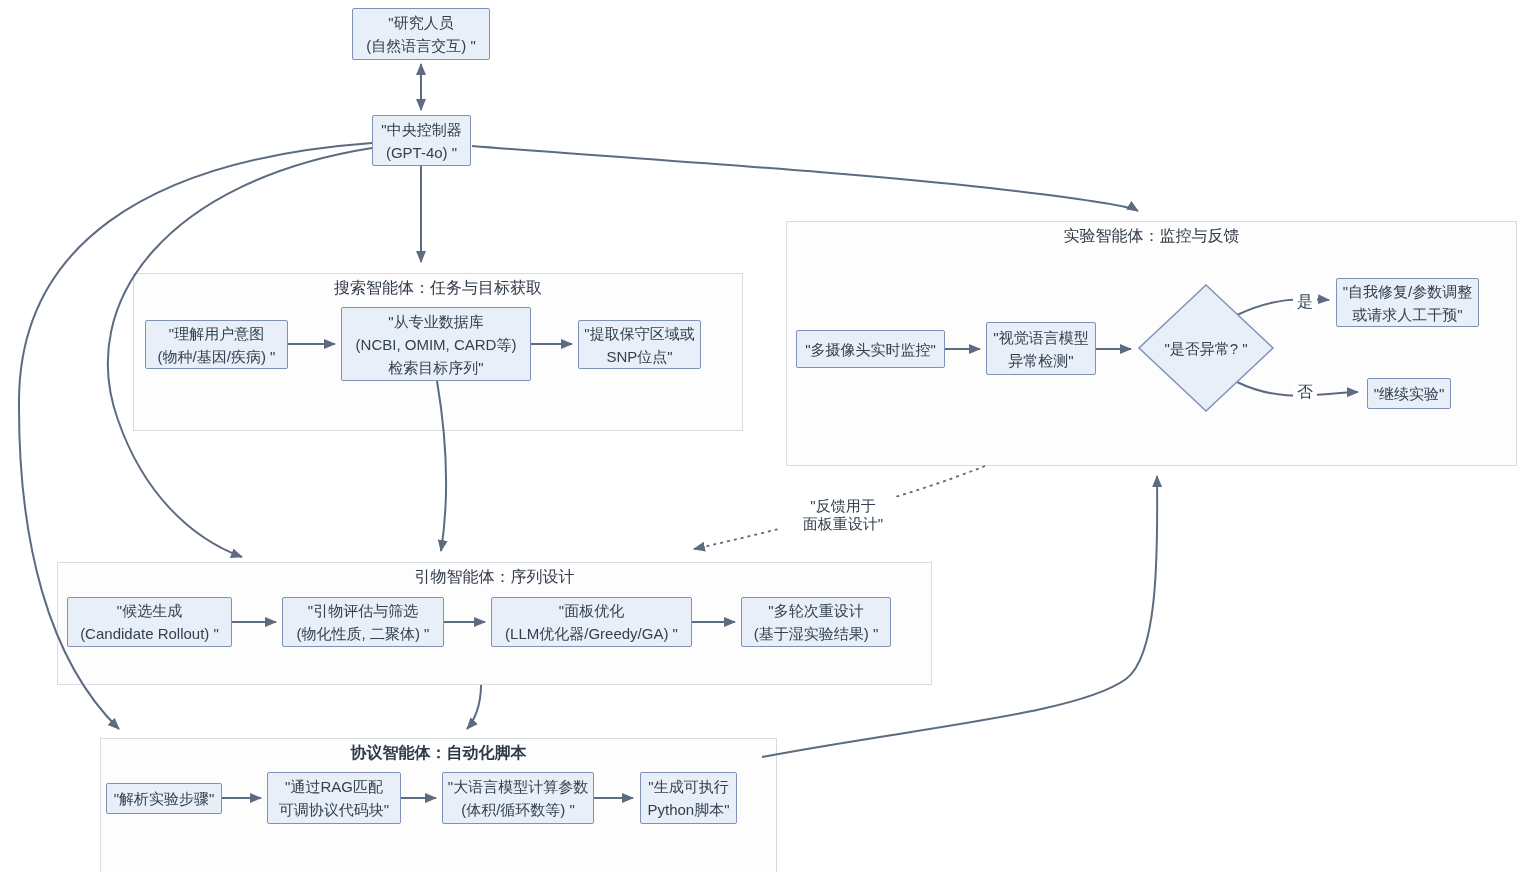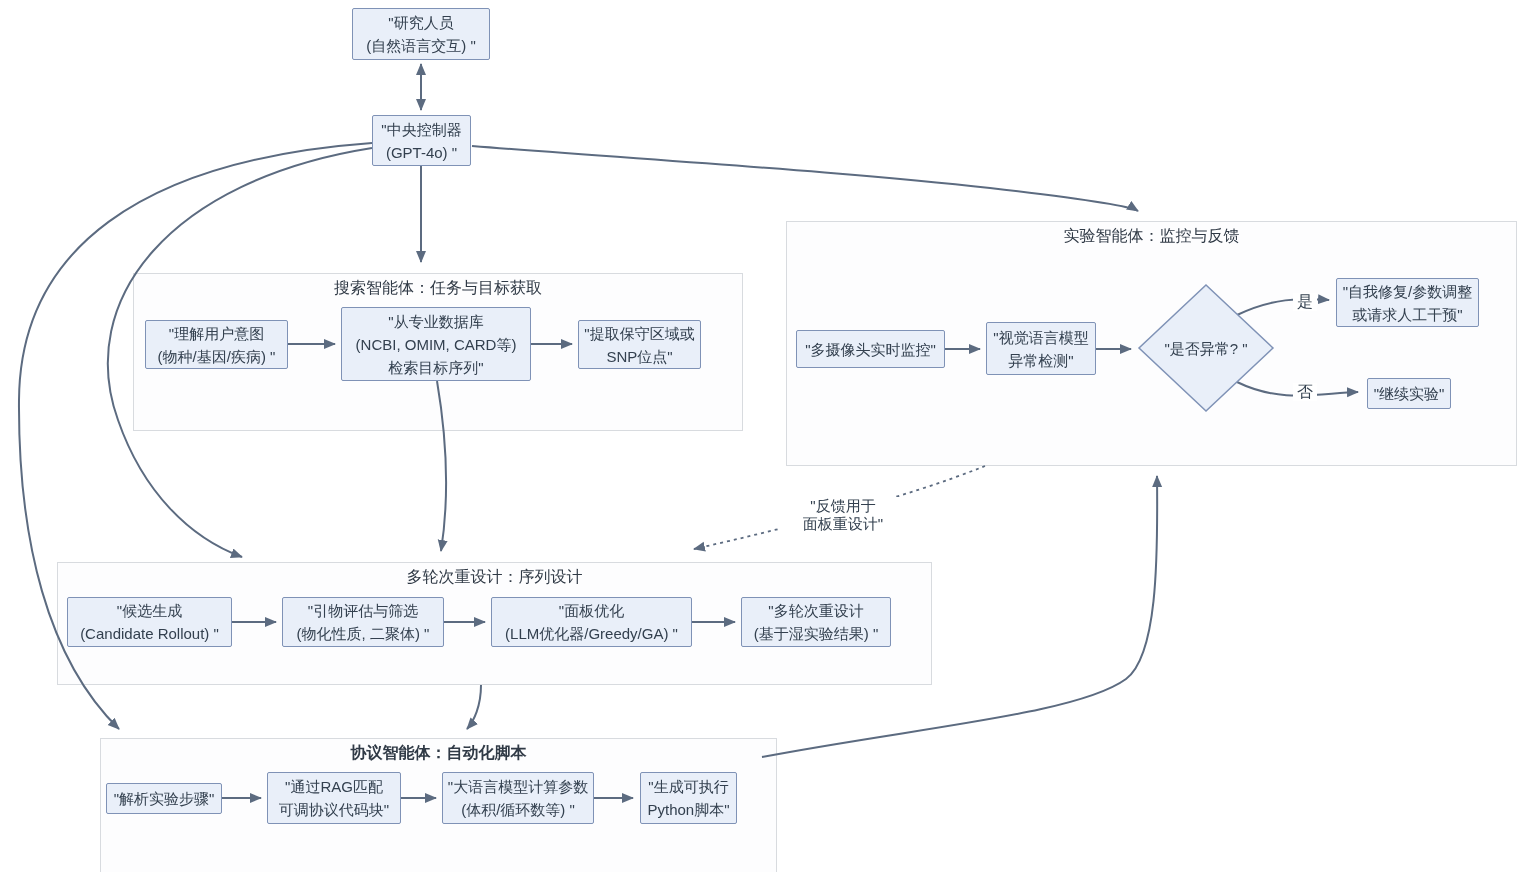--- a/index.html
+++ b/index.html
@@ -69,21 +69,21 @@
     <polygon class="diamond" points="1206,285 1273,348 1206,411 1139,348"></polygon>
   </svg>
 
   <div class="group" style="left:118px;top:273px;width:610px;height:158px;">
     <div class="group-title">搜索智能体：任务与目标获取</div>
   </div>
   <div class="group" style="left:771px;top:221px;width:731px;height:245px;">
     <div class="group-title">实验智能体：监控与反馈</div>
   </div>
   <div class="group" style="left:42px;top:562px;width:875px;height:123px;">
-    <div class="group-title">多轮次重设计：序列设计</div>
+    <div class="group-title">引物智能体：序列设计</div>
   </div>
   <div class="group" style="left:85px;top:738px;width:677px;height:142px;font-weight:bold;">
     <div class="group-title">协议智能体：自动化脚本</div>
   </div>
 
   <div class="node" style="left:352px;top:8px;width:138px;height:52px;">"研究人员
 (自然语言交互) "</div>
   <div class="node" style="left:372px;top:115px;width:99px;height:51px;">"中央控制器
 (GPT-4o) "</div>
 

